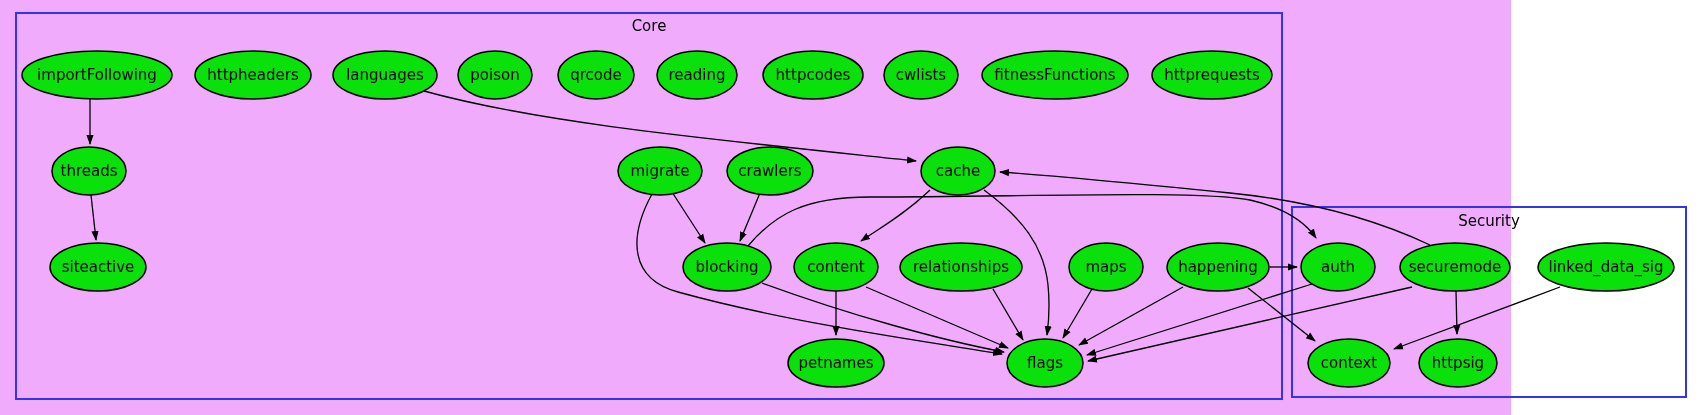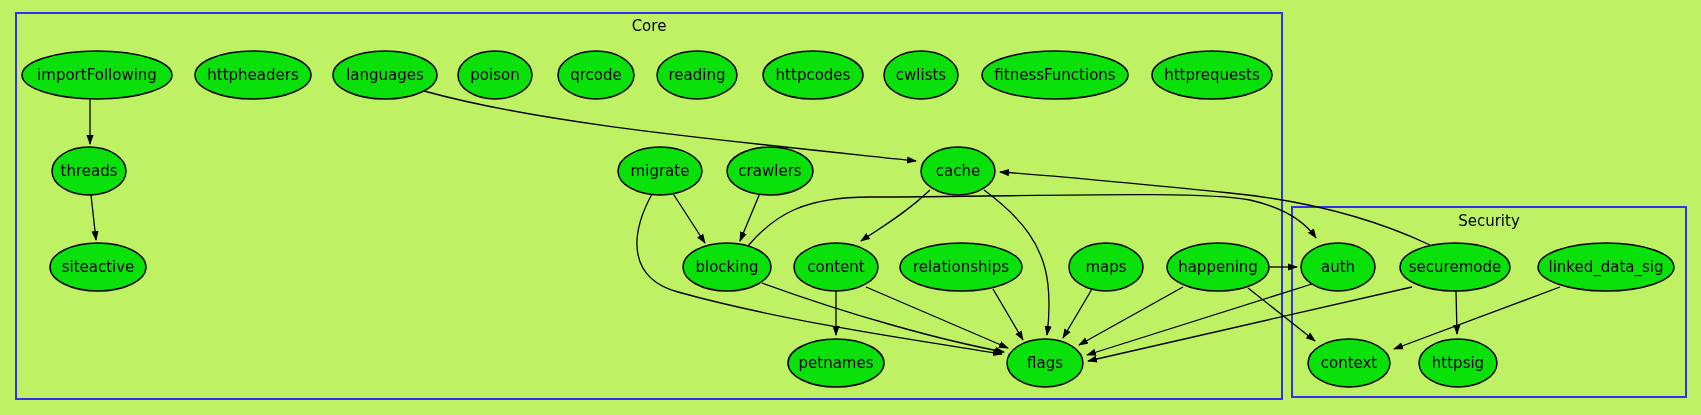--- a/index.html
+++ b/index.html
@@ -2,24 +2,24 @@
 <html><head>
 <meta charset="utf-8">
 <style>
   html, body {
     margin: 0;
     padding: 0;
     background: #ffffff;
     font-family: "DejaVu Sans", "Liberation Sans", sans-serif;
   }
   #canvas-wrap {
-    width: 1701px;
+    width: 1511px;
     height: 415px;
     position: relative;
-    background: #bef264;
+    background: #f0abfc;
   }
   svg { display: block; }
   .node-ellipse {
     stroke-width: 1.5px;
   }
   .node-label {
     font-size: 15px;
     fill: #000000;
     text-anchor: middle;
   }

